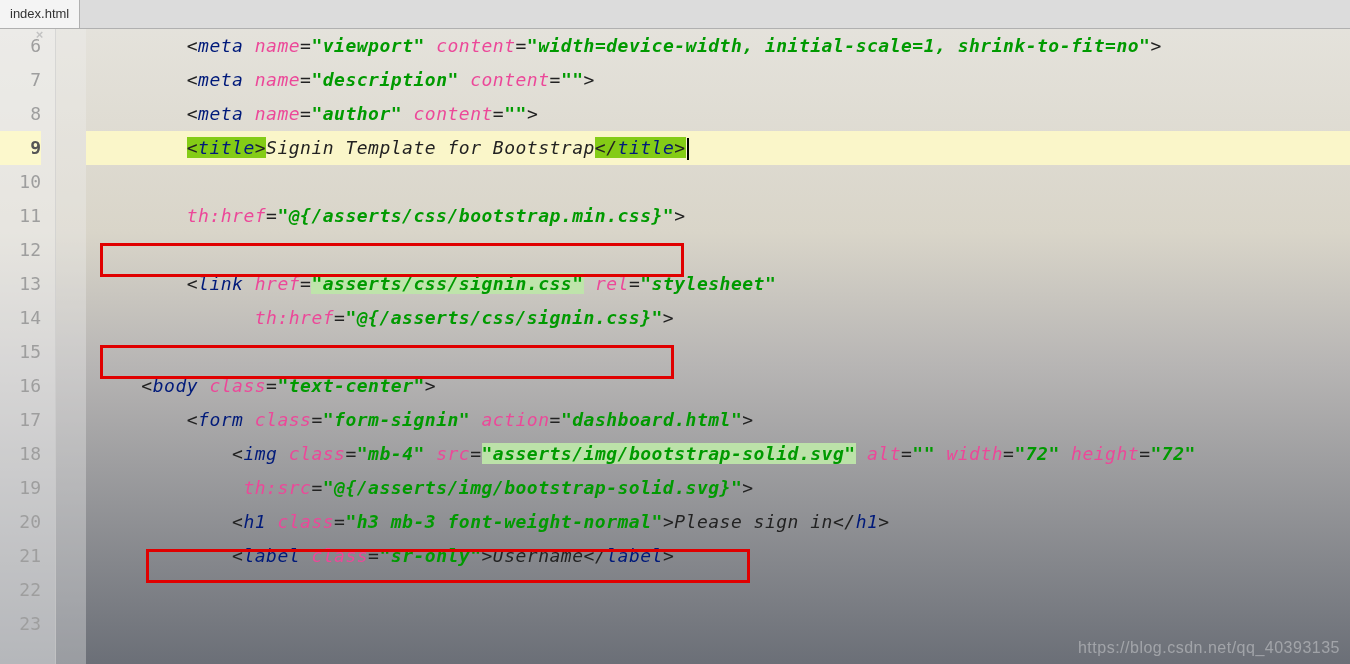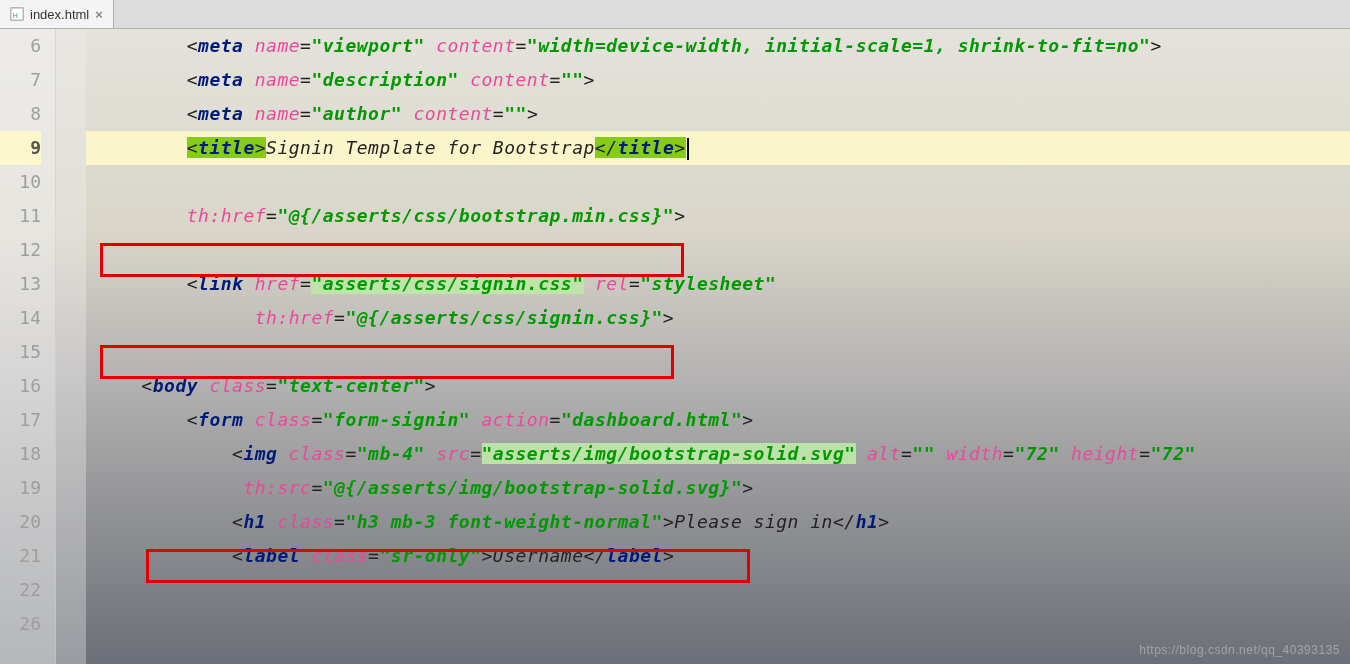--- a/index.html
+++ b/index.html
@@ -1,52 +1,52 @@
 <!DOCTYPE html>
 <html><head>
 <meta charset="utf-8">
 <style>
   html,body{margin:0;padding:0;width:1350px;height:664px;overflow:hidden;
     font-family:"DejaVu Sans Mono","Consolas",monospace;font-size:18px;
     background:linear-gradient(180deg,#e6e4de 0%,#d9d5c9 35%,#b7b5b4 55%,#6b6f77 100%);}
   .tabbar{height:28px;background:#dcdcdc;border-bottom:1px solid #b0b0b0;
     display:flex;align-items:stretch;}
   .tab{display:flex;align-items:center;gap:6px;padding:0 10px;background:#f4f4f4;
-    border-right:1px solid #b0b0b0;font-size:13px;font-family:sans-serif;color:#333;}
+    border-right:1px solid #b0b0b0;font-size:13px;font-family:sans-serif;color:#333;flex-direction:column;}
   .tab .file-icon{width:14px;height:14px;}
   .tab .close{color:#888;font-weight:bold;cursor:pointer;}
   .editor{position:relative;height:636px;}
   .gutter{position:absolute;left:0;top:0;width:56px;height:100%;
     background:rgba(242,242,242,0.55);color:#9e9e9e;text-align:right;
     font-size:18px;line-height:34px;padding-right:14px;box-sizing:border-box;
     border-right:1px solid rgba(200,200,200,0.6);}
   .fold{position:absolute;left:56px;top:0;width:30px;height:100%;
     background:rgba(242,242,242,0.35);}
   .code{position:absolute;left:86px;right:0;top:0;height:100%;}
   .line{position:relative;height:34px;line-height:34px;white-space:pre;
     padding-left:10px;color:#222;font-family:"DejaVu Sans Mono","Consolas",monospace;
     font-style:italic;letter-spacing:0.5px;}
   .ln{display:block;height:34px;}
   .ang{color:#222;}
-  .tagn{color:#001a7a;font-weight:bold;}
+  .tagn{color:#001a7a;font-weight:normal;}
   .attr{color:#ec4899;font-weight:normal;}
   .eq{color:#222;}
   .str{color:#009a00;font-weight:bold;}
   .txt{color:#222;font-style:italic;}
   .cmt{color:#7a7a7a;font-style:italic;}
   .sel{background:#84cc16;}
   .cur-line{background:rgba(255,250,200,0.85);}
   .cur-gut{background:rgba(255,250,200,0.85);color:#555;font-weight:bold;}
   .hl-green{background:rgba(190,230,170,0.95);}
   .redbox{position:absolute;border:3px solid #e00000;box-sizing:border-box;
     pointer-events:none;}
   .caret{display:inline-block;width:2px;height:22px;background:#000;
     vertical-align:middle;margin-left:1px;}
   .watermark{position:absolute;right:10px;bottom:8px;color:rgba(255,255,255,0.35);
-    font-size:12px;font-style:normal;font-family:sans-serif;letter-spacing:0.5px;}
+    font-size:16px;font-style:normal;font-family:sans-serif;letter-spacing:0.5px;}
 </style>
 </head>
 <body>
 
 <div class="tabbar">
   <div class="tab">
     <svg class="file-icon" viewBox="0 0 16 16">
       <rect x="1" y="1" width="14" height="14" fill="#fff" stroke="#888"></rect>
       <text x="3" y="12" font-size="8" fill="#2a7" font-family="sans-serif">H</text>
     </svg>
@@ -67,21 +67,21 @@
       <span class="ln">13</span>
       <span class="ln">14</span>
       <span class="ln">15</span>
       <span class="ln">16</span>
       <span class="ln">17</span>
       <span class="ln">18</span>
       <span class="ln">19</span>
       <span class="ln">20</span>
       <span class="ln">21</span>
       <span class="ln">22</span>
-      <span class="ln">26</span>
+      <span class="ln">23</span>
     </div>
   <div class="fold"></div>
   <div class="code" id="code">
       <div class="line"><span>        </span><span class="ang">&lt;</span><span class="tagn">meta </span><span class="attr">name</span><span class="eq">=</span><span class="str">"viewport"</span><span class="txt"> </span><span class="attr">content</span><span class="eq">=</span><span class="str">"width=device-width, initial-scale=1, shrink-to-fit=no"</span><span class="ang">&gt;</span></div>
       <div class="line"><span>        </span><span class="ang">&lt;</span><span class="tagn">meta </span><span class="attr">name</span><span class="eq">=</span><span class="str">"description"</span><span class="txt"> </span><span class="attr">content</span><span class="eq">=</span><span class="str">""</span><span class="ang">&gt;</span></div>
       <div class="line"><span>        </span><span class="ang">&lt;</span><span class="tagn">meta </span><span class="attr">name</span><span class="eq">=</span><span class="str">"author"</span><span class="txt"> </span><span class="attr">content</span><span class="eq">=</span><span class="str">""</span><span class="ang">&gt;</span></div>
       <div class="line cur-line"><span>        </span><span class="sel"><span class="ang">&lt;</span><span class="tagn">title</span><span class="ang">&gt;</span></span><span class="txt">Signin Template for Bootstrap</span><span class="sel"><span class="ang">&lt;/</span><span class="tagn">title</span><span class="ang">&gt;</span></span><span class="caret"></span></div>
       <div class="line"><span>        </span></div>
       <div class="line"><span>        </span><span class="attr">th:href</span><span class="eq">=</span><span class="str">"@{/asserts/css/bootstrap.min.css}"</span><span class="ang">&gt;</span></div>
       <div class="line"><span>        </span></div>

